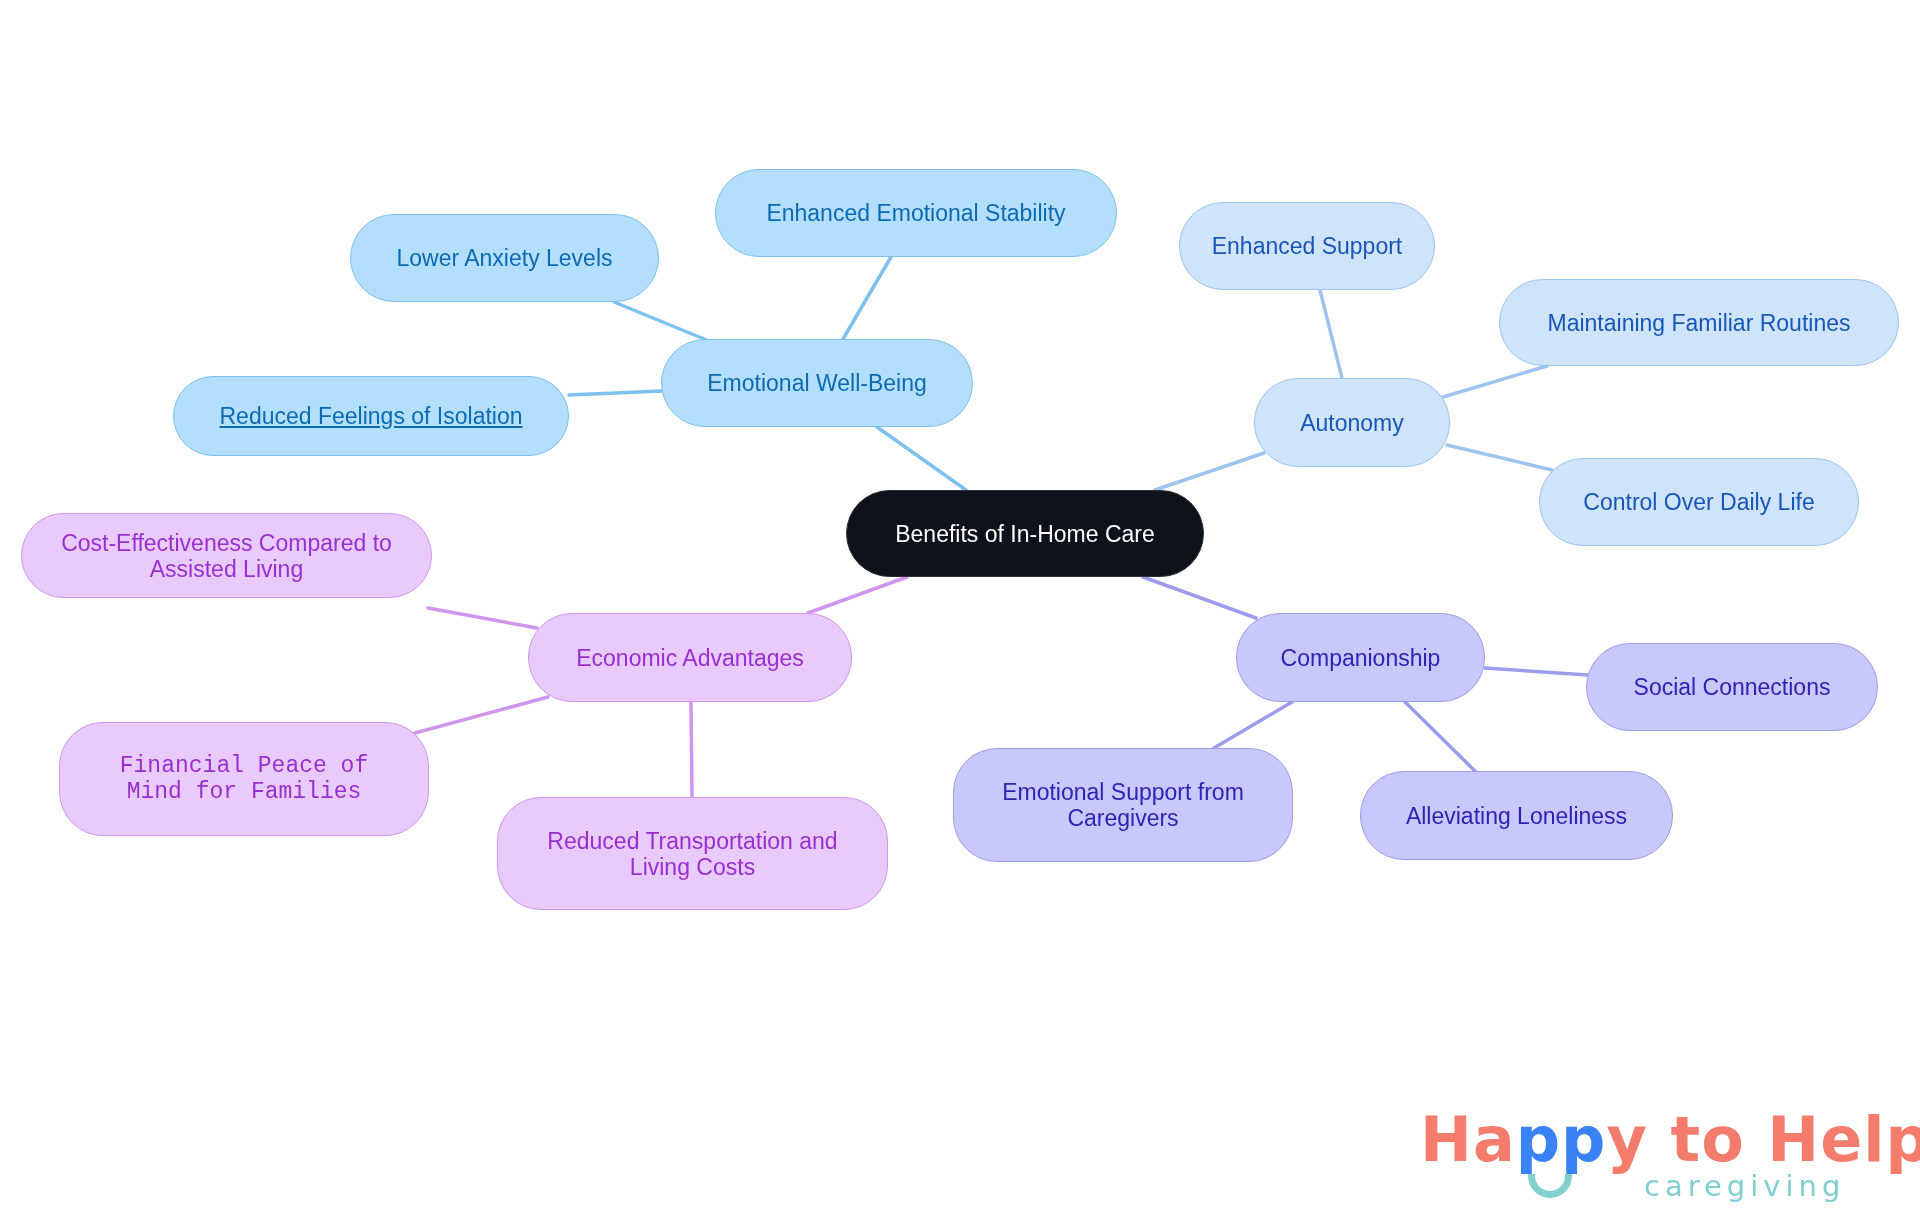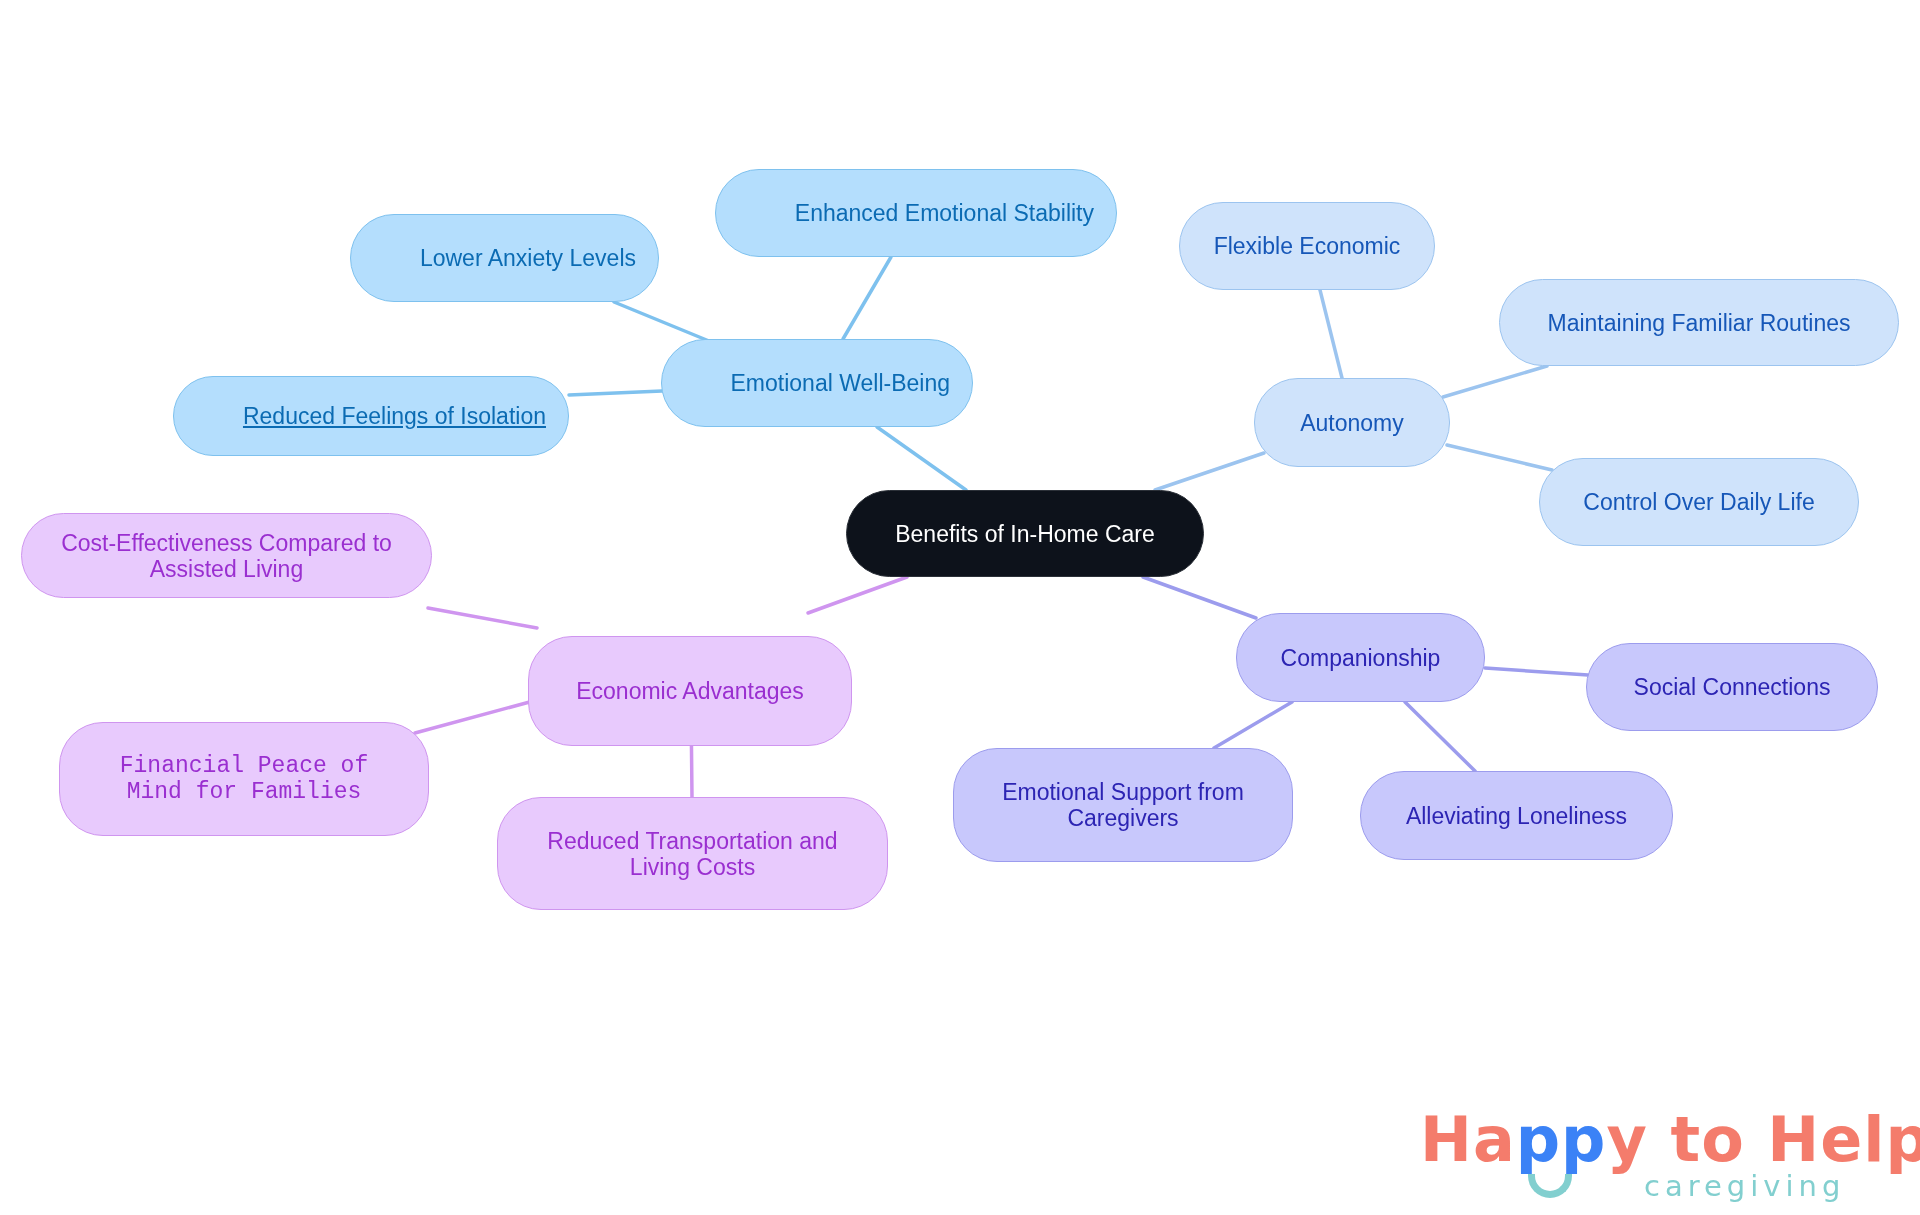--- a/index.html
+++ b/index.html
@@ -8,21 +8,21 @@
   #edges { position: absolute; left: 0; top: 0; width: 1920px; height: 1215px; }
   .node {
     position: absolute; box-sizing: border-box;
     display: flex; align-items: center; justify-content: center;
     text-align: center; border-radius: 44px;
     border: 1.5px solid; font-size: 23px; line-height: 26px;
     padding: 0 22px; cursor: pointer;
   }
   .node span { display: block; }
   .root { background: #0d121b; color: #ffffff; border-color: #2b3038; font-size: 23px; }
-  .blue  { background: #b4defd; color: #0b6bb3; border-color: #7ec1ee; justify-content: flex-end; }
+  .blue  { background: #b4defd; color: #0b6bb3; border-color: #7ec1ee; }
   .lblue { background: #cfe3fb; color: #1657b8; border-color: #9cc4ef; }
   .indigo{ background: #c8c8fc; color: #2c24b3; border-color: #9c9ced; }
   .purple{ background: #e8cafd; color: #9a2fd0; border-color: #cf95ef; }
 
   .logo { position: absolute; left: 1420px; top: 1108px; width: 460px; height: 100px; }
   .logo-main { position: absolute; left: 0; top: 0; font-family: "DejaVu Sans", sans-serif;
                font-weight: bold; font-size: 62px; letter-spacing: 1px; line-height: 64px; white-space: nowrap; }
   .logo-coral { color: #f47c6c; }
   .logo-teal  { color: #3b82f6; }
   .logo-sub { position: absolute; left: 224px; top: 62px; font-family: "DejaVu Sans", sans-serif;
@@ -73,21 +73,21 @@
   <span>Lower Anxiety Levels</span>
 </div>
 <div class="node blue" style="left:173px; top:376px; width:396px; height:80px;text-decoration:underline;">
   <span>Reduced Feelings of Isolation</span>
 </div>
 
 <div class="node lblue" style="left:1254px; top:378px; width:196px; height:89px;">
   <span>Autonomy</span>
 </div>
 <div class="node lblue" style="left:1179px; top:202px; width:256px; height:88px;">
-  <span>Flexible Economic</span>
+  <span>Enhanced Support</span>
 </div>
 <div class="node lblue" style="left:1499px; top:279px; width:400px; height:87px;">
   <span>Maintaining Familiar Routines</span>
 </div>
 <div class="node lblue" style="left:1539px; top:458px; width:320px; height:88px;">
   <span>Control Over Daily Life</span>
 </div>
 
 <div class="node indigo" style="left:1236px; top:613px; width:249px; height:89px;">
   <span>Companionship</span>
@@ -95,21 +95,21 @@
 <div class="node indigo" style="left:1586px; top:643px; width:292px; height:88px;text-align:center;">
   <span>Social Connections</span>
 </div>
 <div class="node indigo" style="left:953px; top:748px; width:340px; height:114px; padding:0 40px;">
   <span>Emotional Support from Caregivers</span>
 </div>
 <div class="node indigo" style="left:1360px; top:771px; width:313px; height:89px;">
   <span>Alleviating Loneliness</span>
 </div>
 
-<div class="node purple" style="left:528px; top:613px; width:324px; height:110px;margin-top:23px;">
+<div class="node purple" style="left:528px; top:613px; width:324px; height:89px;">
   <span>Economic Advantages</span>
 </div>
 <div class="node purple" style="left:21px; top:513px; width:411px; height:85px; padding:0 34px;">
   <span>Cost-Effectiveness Compared to Assisted Living</span>
 </div>
 <div class="node purple" style="left:59px; top:722px; width:370px; height:114px; padding:0 36px;font-family:Liberation Mono, monospace;">
   <span>Financial Peace of Mind for Families</span>
 </div>
 <div class="node purple" style="left:497px; top:797px; width:391px; height:113px; padding:12px 36px;">
   <span>Reduced Transportation and Living Costs</span>

